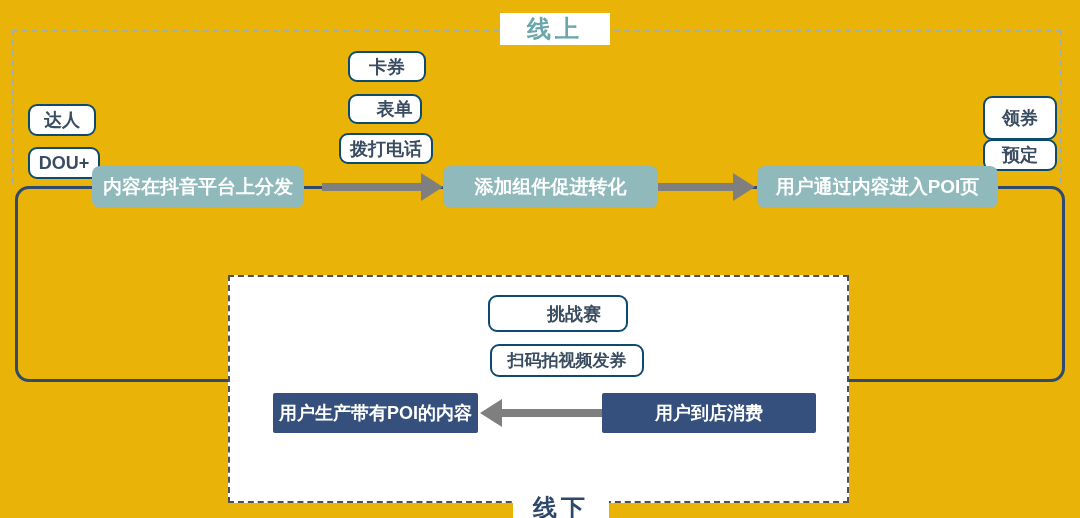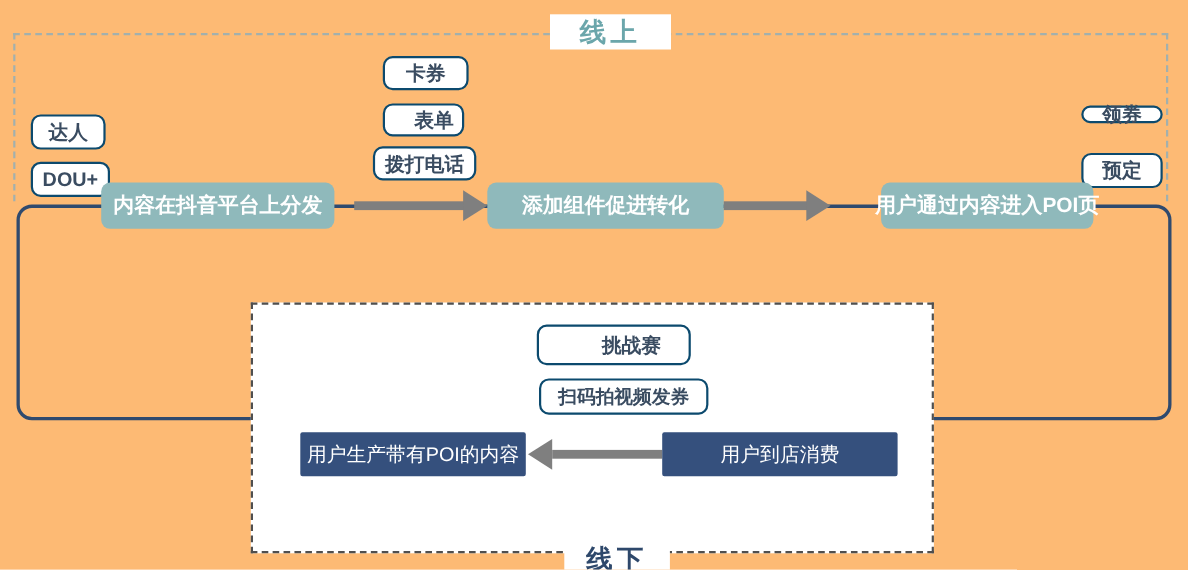--- a/index.html
+++ b/index.html
@@ -1,19 +1,19 @@
 <!DOCTYPE html>
 <html><head>
 <meta charset="utf-8">
 <style>
   html,body{margin:0;padding:0;background:#ffffff;}
   #stage{
     position:relative;
     width:1080px;height:518px;
-    background:#fdba74;
+    background:#eab308;
     font-family:"Liberation Sans","DejaVu Sans",sans-serif;
     overflow:hidden;
   }
   
   .loop{
     position:absolute;left:15px;top:186px;width:1050px;height:196px;
     border:3px solid #2f4a6e;border-radius:14px;box-sizing:border-box;
     z-index:1;background:transparent;
   }
   
@@ -50,48 +50,48 @@
   }
   
   .teal{
     position:absolute;box-sizing:border-box;background:#8fb9bb;border-radius:8px;
     color:#ffffff;font-size:19px;font-weight:bold;
     display:flex;align-items:center;justify-content:center;z-index:3;white-space:nowrap;
   }
   
   .dark{
     position:absolute;box-sizing:border-box;background:#35507d;border-radius:2px;
-    color:#ffffff;font-size:18px;font-weight:normal;
+    color:#ffffff;font-size:18px;font-weight:bold;
     display:flex;align-items:center;justify-content:center;z-index:3;white-space:nowrap;
   }
   
   .abar{position:absolute;height:8px;background:#7f7f7f;z-index:3;}
   .ahead-right{
     position:absolute;width:0;height:0;z-index:3;
     border-top:14px solid transparent;border-bottom:14px solid transparent;
     border-left:22px solid #7f7f7f;
   }
   .ahead-left{
     position:absolute;width:0;height:0;z-index:3;
     border-top:14px solid transparent;border-bottom:14px solid transparent;
     border-right:22px solid #7f7f7f;
   }
   
   #tag-daren{left:28px;top:104px;width:68px;height:32px;}
   #tag-dou{left:28px;top:147px;width:72px;height:32px;}
   #tag-coupon{left:348px;top:51px;width:78px;height:31px;}
   #tag-form{left:348px;top:94px;width:74px;height:30px;padding-left:19px;}
   #tag-call{left:339px;top:133px;width:94px;height:31px;}
-  #tag-getcoupon{left:983px;top:96px;width:74px;height:16px;text-align:right;}
+  #tag-getcoupon{left:983px;top:96px;width:74px;height:44px;text-align:right;}
   #tag-reserve{left:983px;top:139px;width:74px;height:32px;}
   #tag-challenge{left:488px;top:295px;width:140px;height:37px;padding-left:32px;}
   #tag-scan{left:490px;top:344px;width:154px;height:33px;font-size:17px;}
   #flow1{left:92px;top:166px;width:212px;height:42px;}
   #flow2{left:443px;top:166px;width:215px;height:42px;}
-  #flow3{left:757px;top:166px;width:193px;height:42px;margin-left:44px;}
+  #flow3{left:757px;top:166px;width:241px;height:42px;}
   #dark-left{left:273px;top:393px;width:205px;height:40px;}
   #dark-right{left:602px;top:393px;width:214px;height:40px;}
   #a1bar{left:322px;top:183px;width:100px;}
   #a1head{left:421px;top:173px;}
   #a2bar{left:658px;top:183px;width:76px;}
   #a2head{left:733px;top:173px;}
   #a3bar{left:502px;top:409px;width:100px;}
   #a3head{left:480px;top:399px;}
 </style>
 </head>

